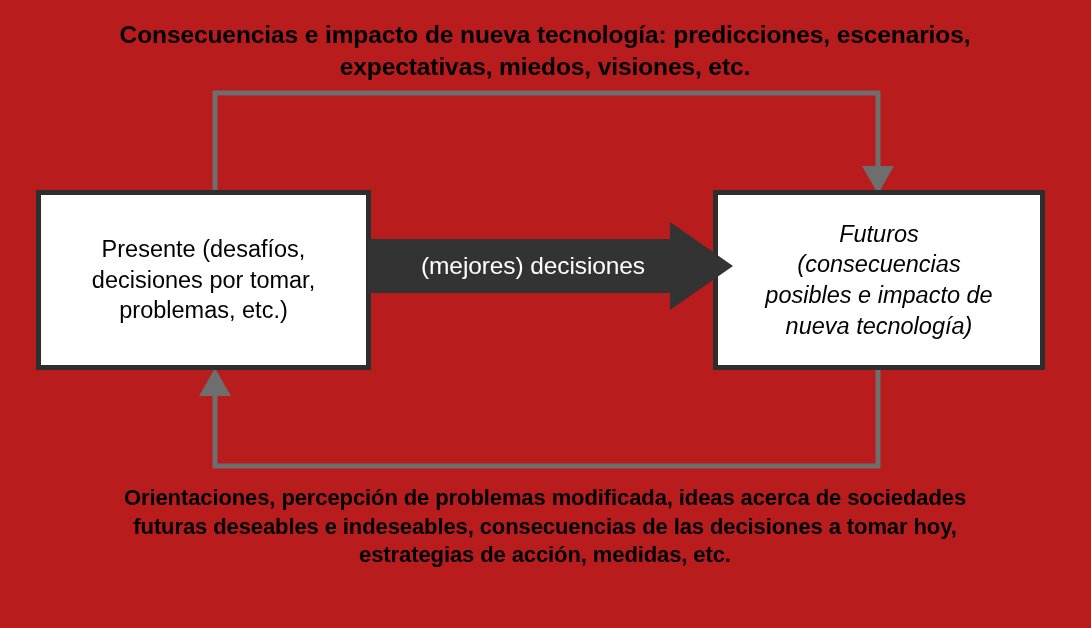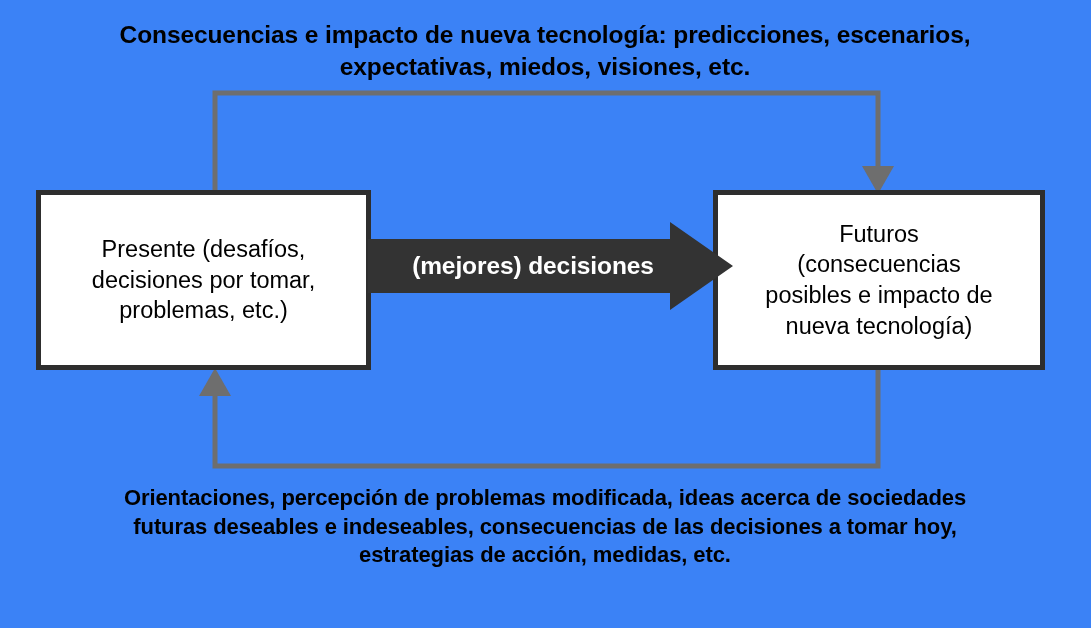--- a/index.html
+++ b/index.html
@@ -8,21 +8,21 @@
     background: #ffffff;
   }
   body {
     font-family: "Liberation Sans", sans-serif;
     -webkit-font-smoothing: antialiased;
   }
   #canvas {
     position: relative;
     width: 1091px;
     height: 628px;
-    background: #3b82f6;
+    background: #b91c1c;
     overflow: hidden;
   }
 
   
   .caption {
     position: absolute;
     text-align: center;
     font-weight: bold;
     color: #000000;
     line-height: 1.30;
@@ -67,20 +67,21 @@
     height: 180px;
     z-index: 3;
     justify-content: center;
   }
   #box-futures {
     left: 713px;
     top: 190px;
     width: 332px;
     height: 180px;
     z-index: 3;
+    font-style: italic;
   }
   .box-label {
     text-align: center;
     font-size: 23.5px;
     line-height: 1.30;
     color: #000000;
     white-space: pre-line;
     padding: 0 8px;
   }
 
@@ -99,21 +100,21 @@
   #decision-arrow-label {
     position: absolute;
     left: 368px;
     top: 220px;
     width: 330px;
     height: 92px;
     display: flex;
     align-items: center;
     justify-content: center;
     color: #ffffff;
-    font-weight: bold;
+    font-weight: normal;
     font-size: 24.5px;
     z-index: 6;
     pointer-events: none;
     letter-spacing: -0.1px;
   }
 </style>
 </head>
 <body>
 
 <div id="canvas">

